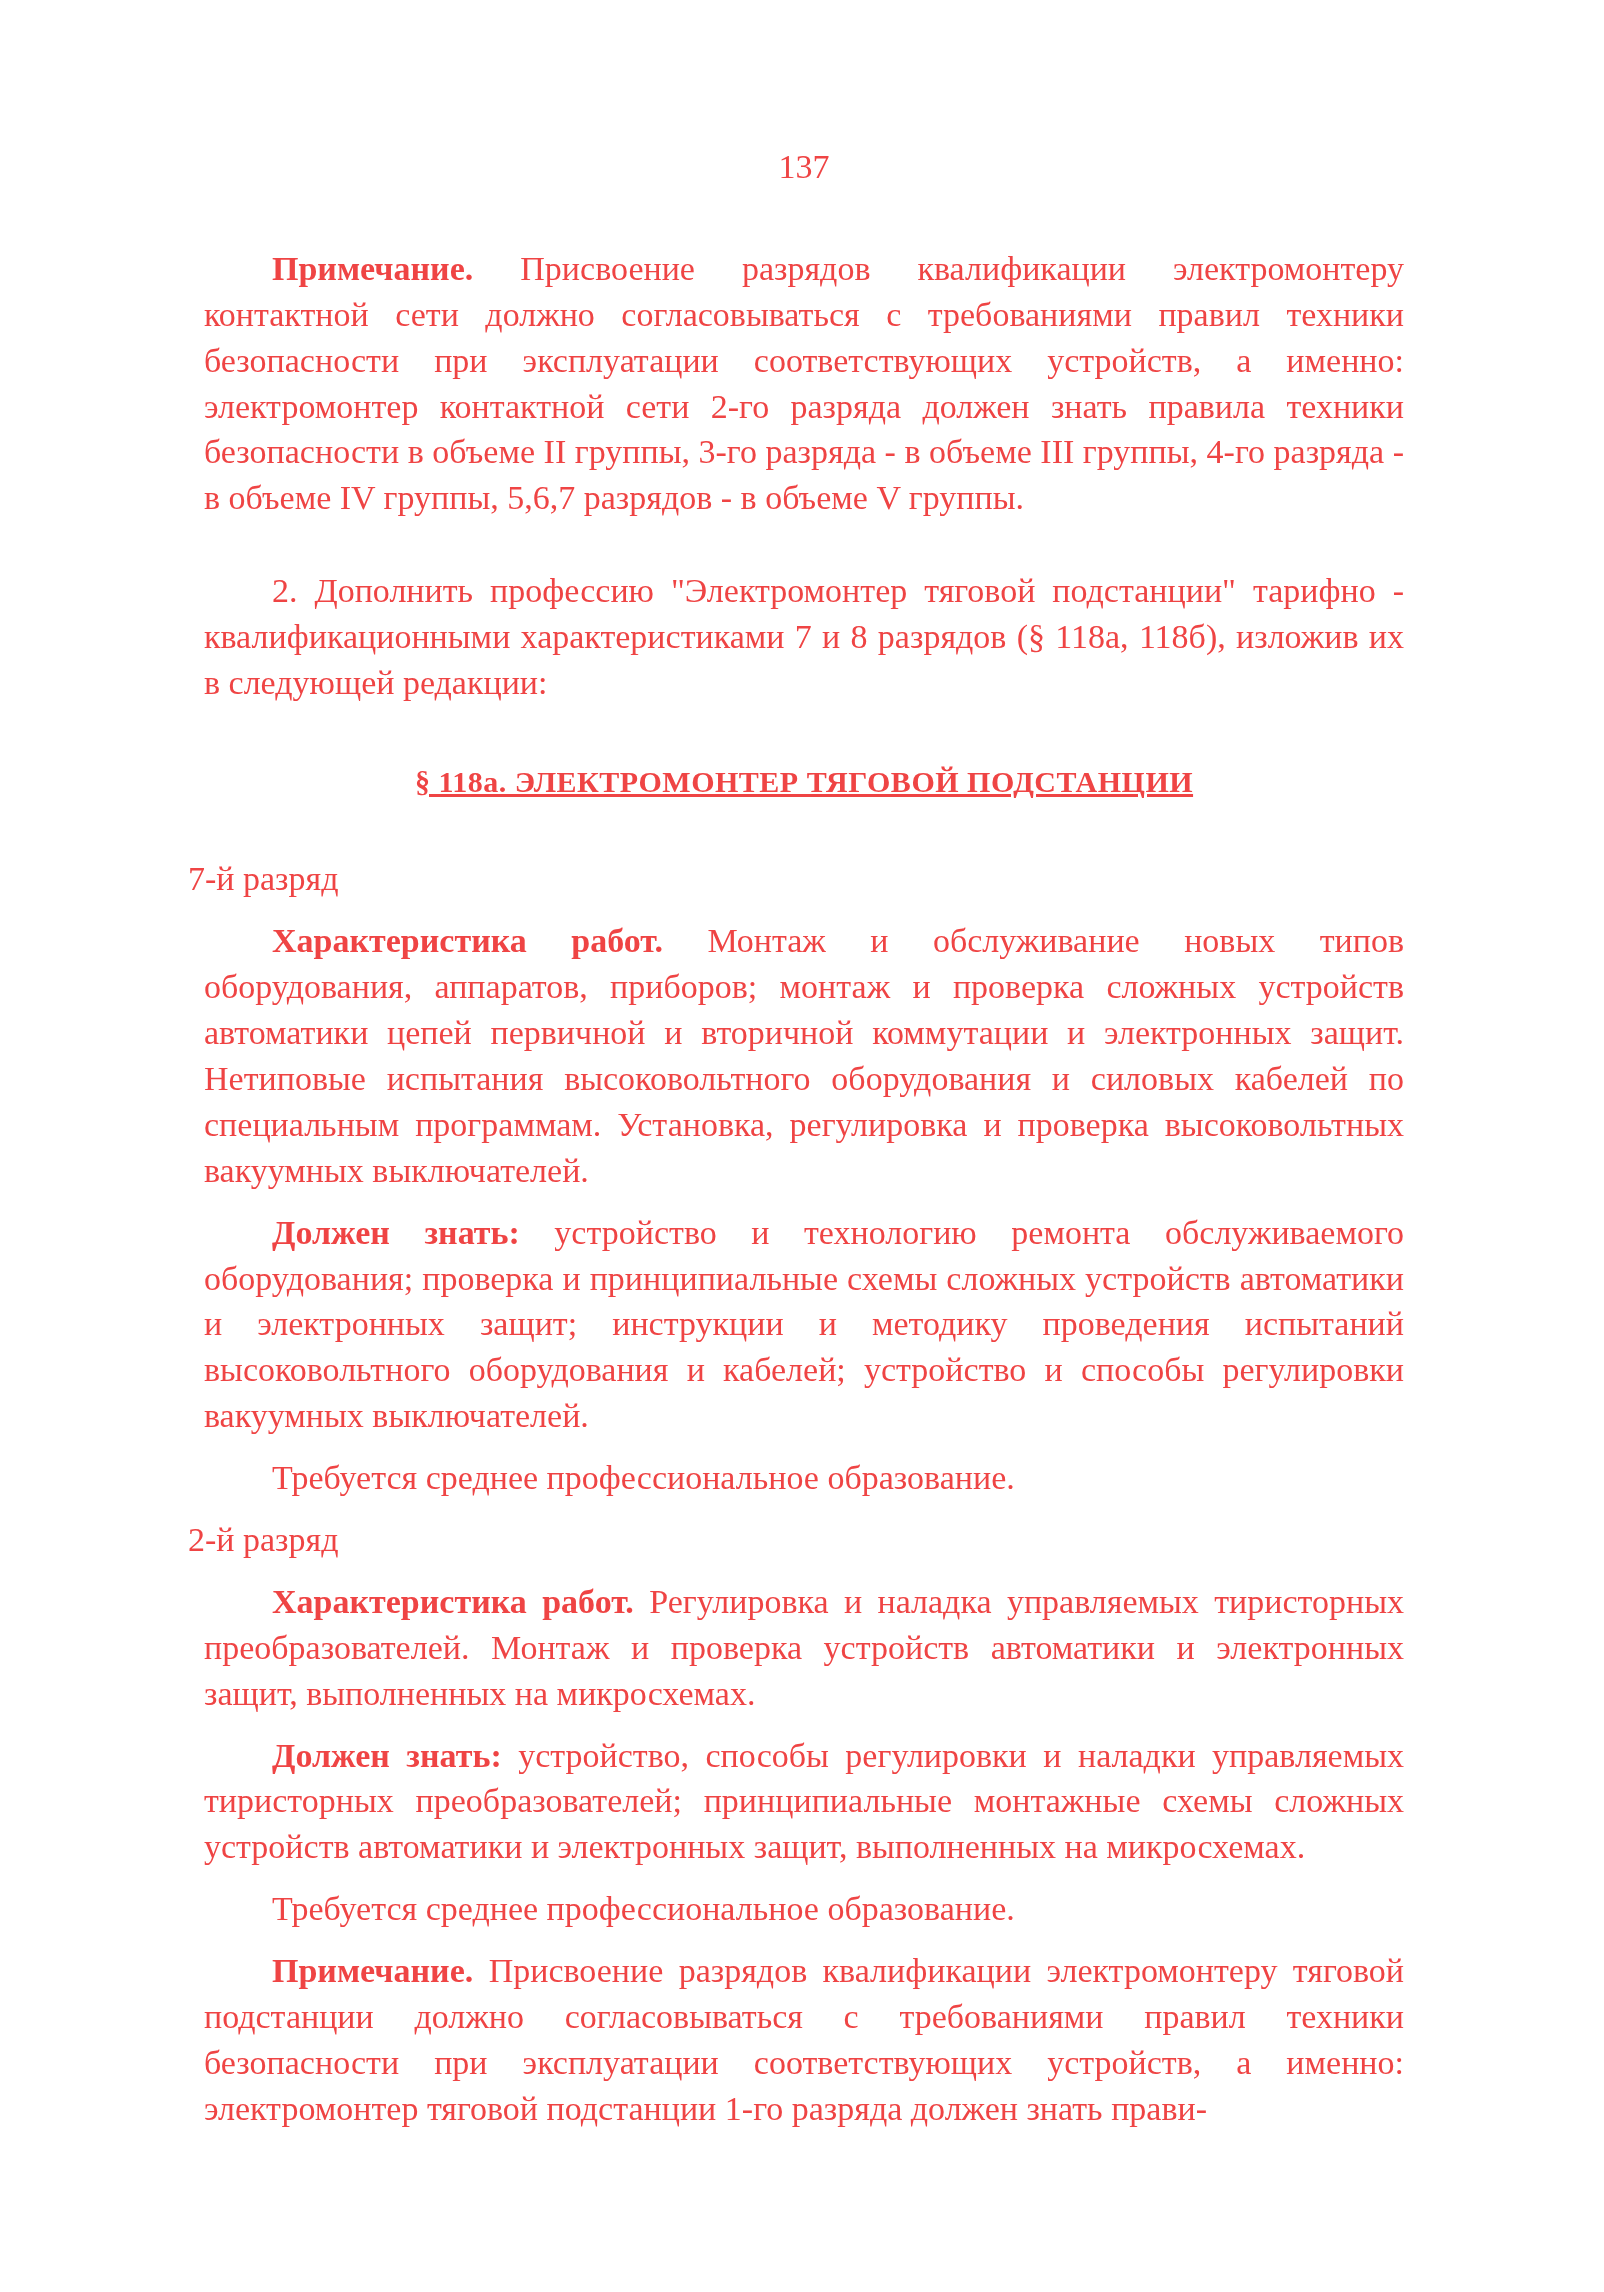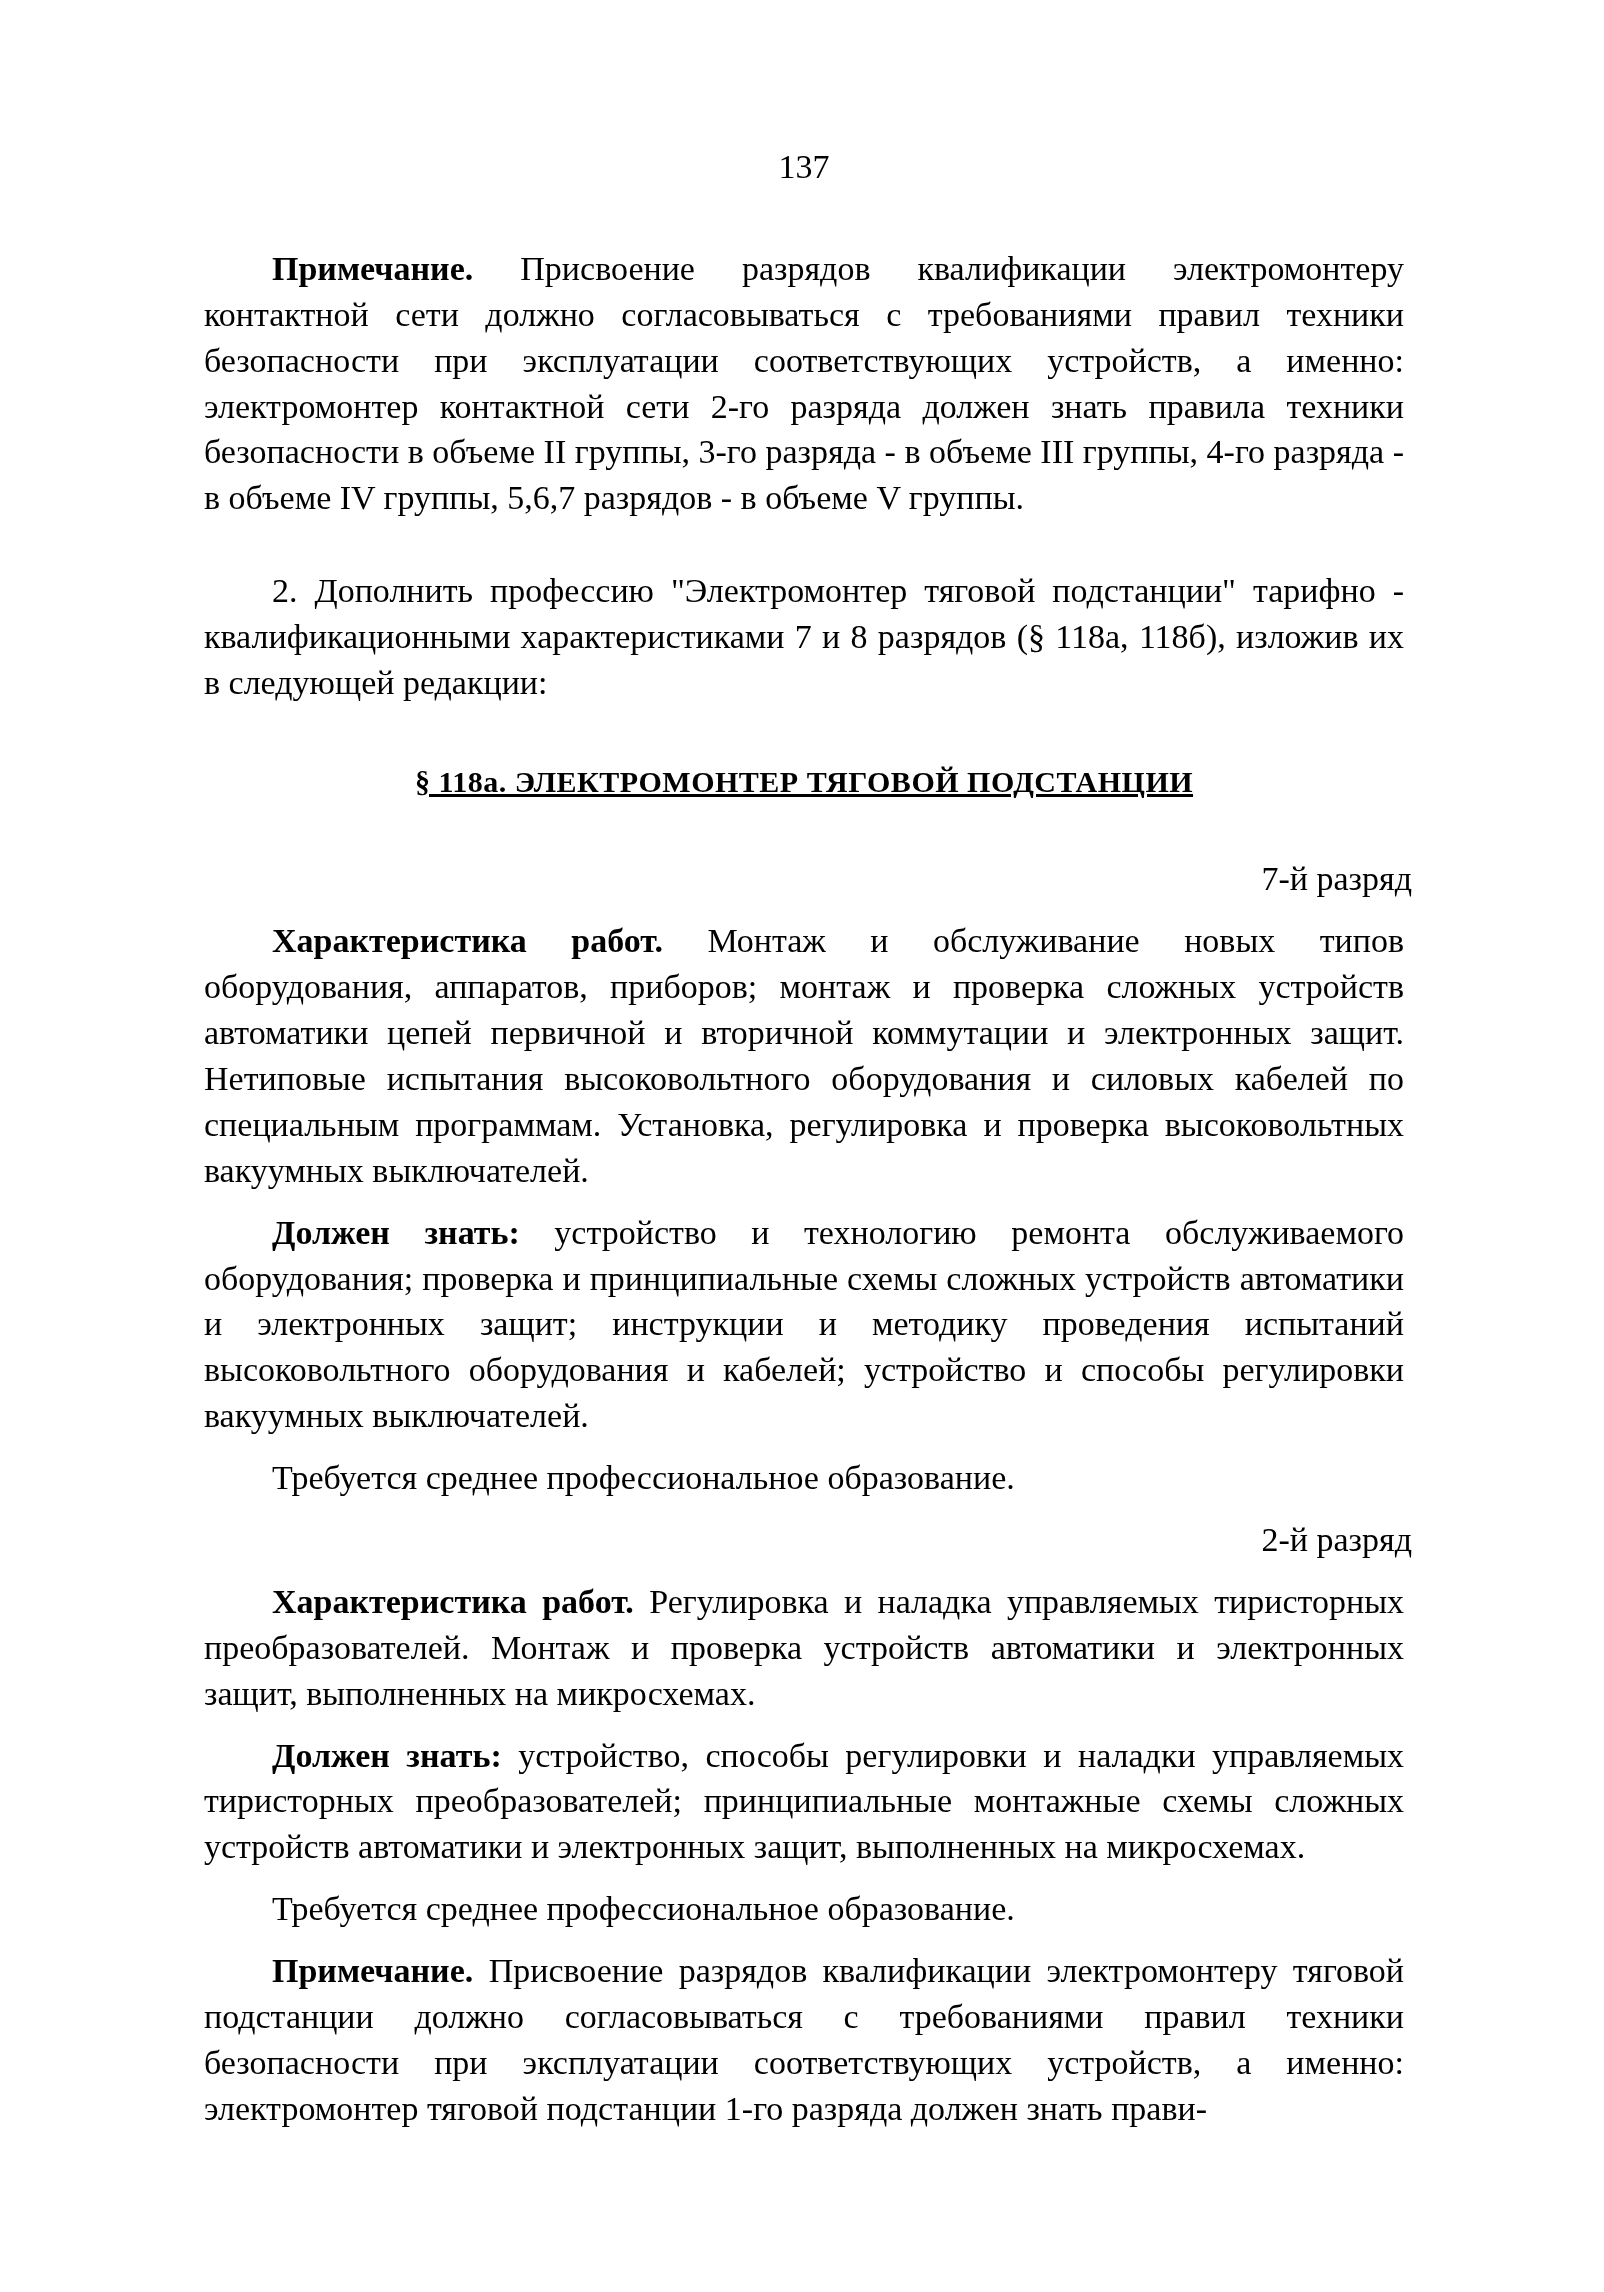--- a/index.html
+++ b/index.html
@@ -6,21 +6,21 @@
     margin: 0;
     padding: 0;
     background: #ffffff;
   }
   .page {
     position: relative;
     width: 1604px;
     min-height: 2293px;
     box-sizing: border-box;
     background: #ffffff;
-    color: #000000;
+    color: #ef4444;
     font-family: "Liberation Serif", "DejaVu Serif", serif;
     font-size: 34px;
     line-height: 1.35;
     padding: 144px 184px 58px 188px;
   }
   .page-number {
     text-align: center;
     text-indent: 0;
     margin: 0 0 56px 0;
   }
@@ -37,22 +37,22 @@
   }
   h2.heading {
     margin: 56px 0 54px 0;
     text-align: center;
     font-size: 30px;
     font-weight: bold;
     letter-spacing: 0.5px;
     text-decoration: underline;
   }
   p.grade {
-    margin: 8px;
-    text-align: right;
+    margin: 0;
+    text-align: left;
     text-indent: 0;
   }
 </style>
 </head>
 <body>
 
 <div class="page">
 
   <div class="page-number">137</div>
 

